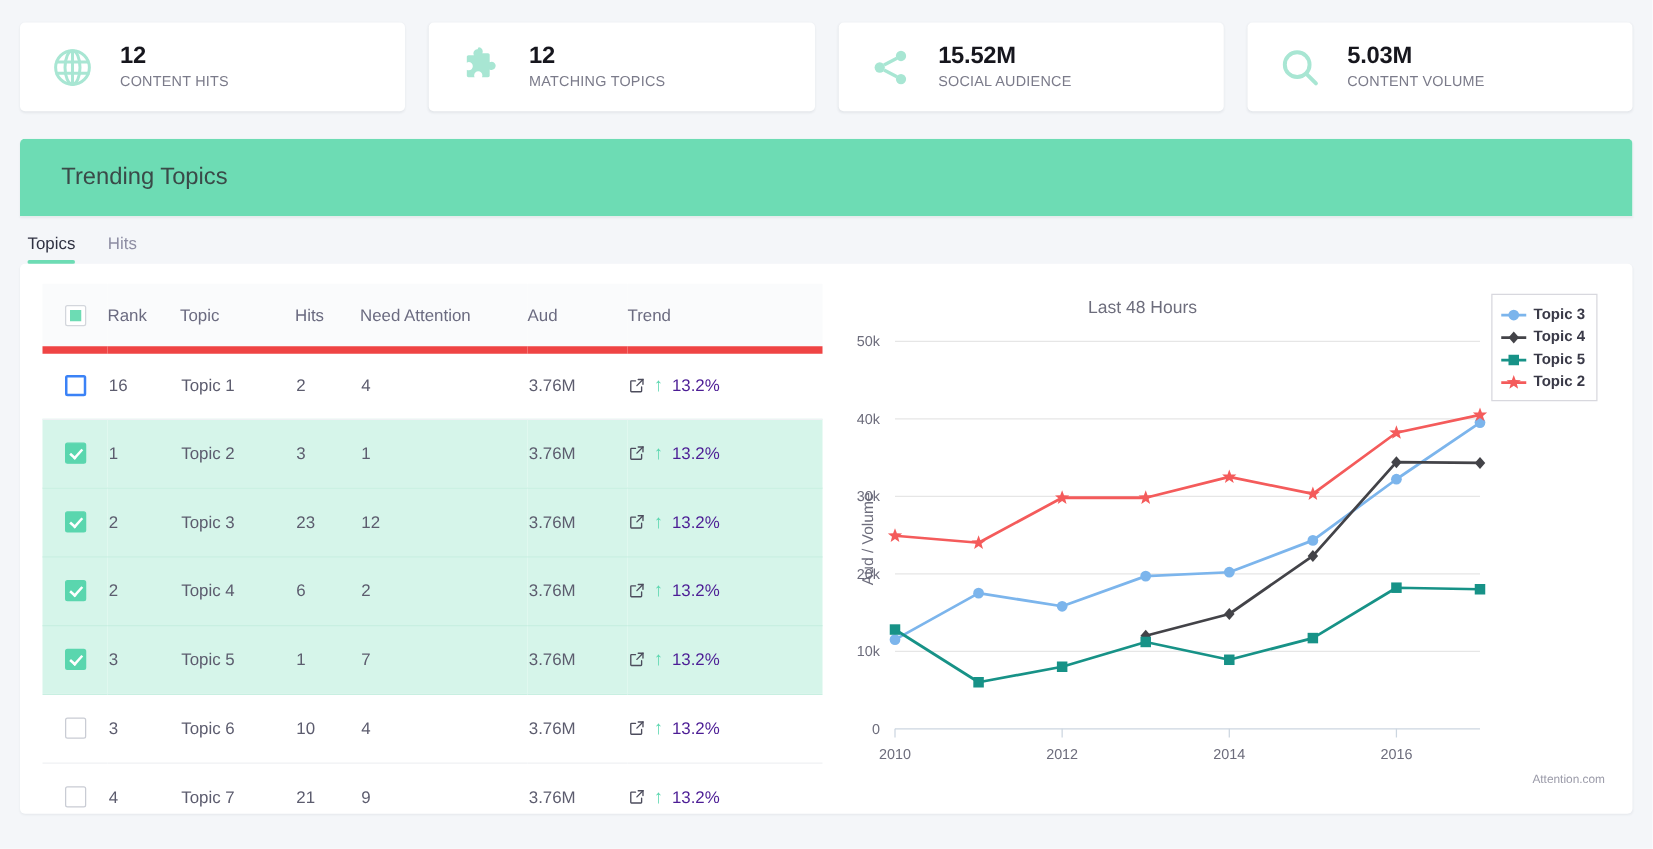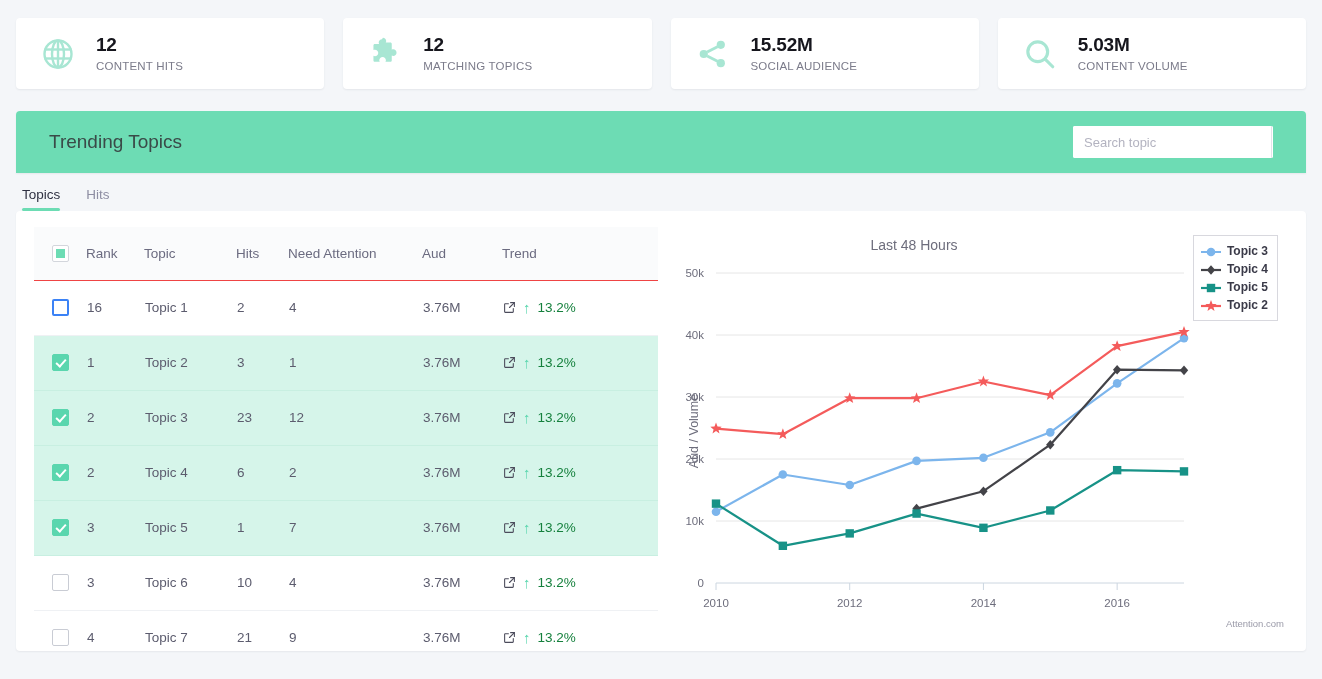--- a/index.html
+++ b/index.html
@@ -139,21 +139,21 @@
   }
   table { border-collapse:collapse; width:624px; table-layout:fixed; }
   thead th {
     background:#fafbfc;
     font-size:13.5px;
     font-weight:normal;
     color:#6b6b80;
     text-align:left;
     height:53px;
     padding:0 0 0 0;
-    border-bottom:1px solid #ef4444;
+    border-bottom:6px solid #ef4444;
   }
   tbody td {
     font-size:13.5px;
     color:#5c5c6e;
     height:55px;
     border-bottom:1px solid #eff1f4;
   }
   .col-cb   { width:52px; padding-left:18px !important; }
   .col-rank { width:58px; }
   .col-topic{ width:92px; }
@@ -190,21 +190,21 @@
     content:"";
     position:absolute;
     left:3px; top:3px;
     width:9px; height:9px;
     background:#6ddcb4;
   }
 
   .trend-cell { display:flex; align-items:center; gap:7px; }
   .ext-icon { color:#4c4c5c; display:flex; }
   .up-arrow { color:#5ad6ae; font-size:15px; line-height:1; }
-  .trend-val { color:#15803d; }
+  .trend-val { color:#4c1d95; }
 
   
   .chart-wrap {
     flex:1 1 auto;
     position:relative;
     padding:0;
   }
   .chart-title {
     position:absolute;
     top:26px; left:0; right:0;
@@ -303,26 +303,20 @@
       <div class="stat-value">5.03M</div>
       <div class="stat-label">CONTENT VOLUME</div>
     </div>
   </div>
 
 </div>
 
 <div class="panel">
   <div class="panel-header">
     <div class="panel-title">Trending Topics</div>
-    <div class="search-box">
-      <input class="search-input" type="text" placeholder="Search topic" style="">
-      <button class="search-btn">
-        
-      </button>
-    </div>
   </div>
 </div>
 
 <div class="tabs">
   <div class="tab active">Topics</div>
   <div class="tab">Hits</div>
 </div>
 
 <div class="content-card">
 

